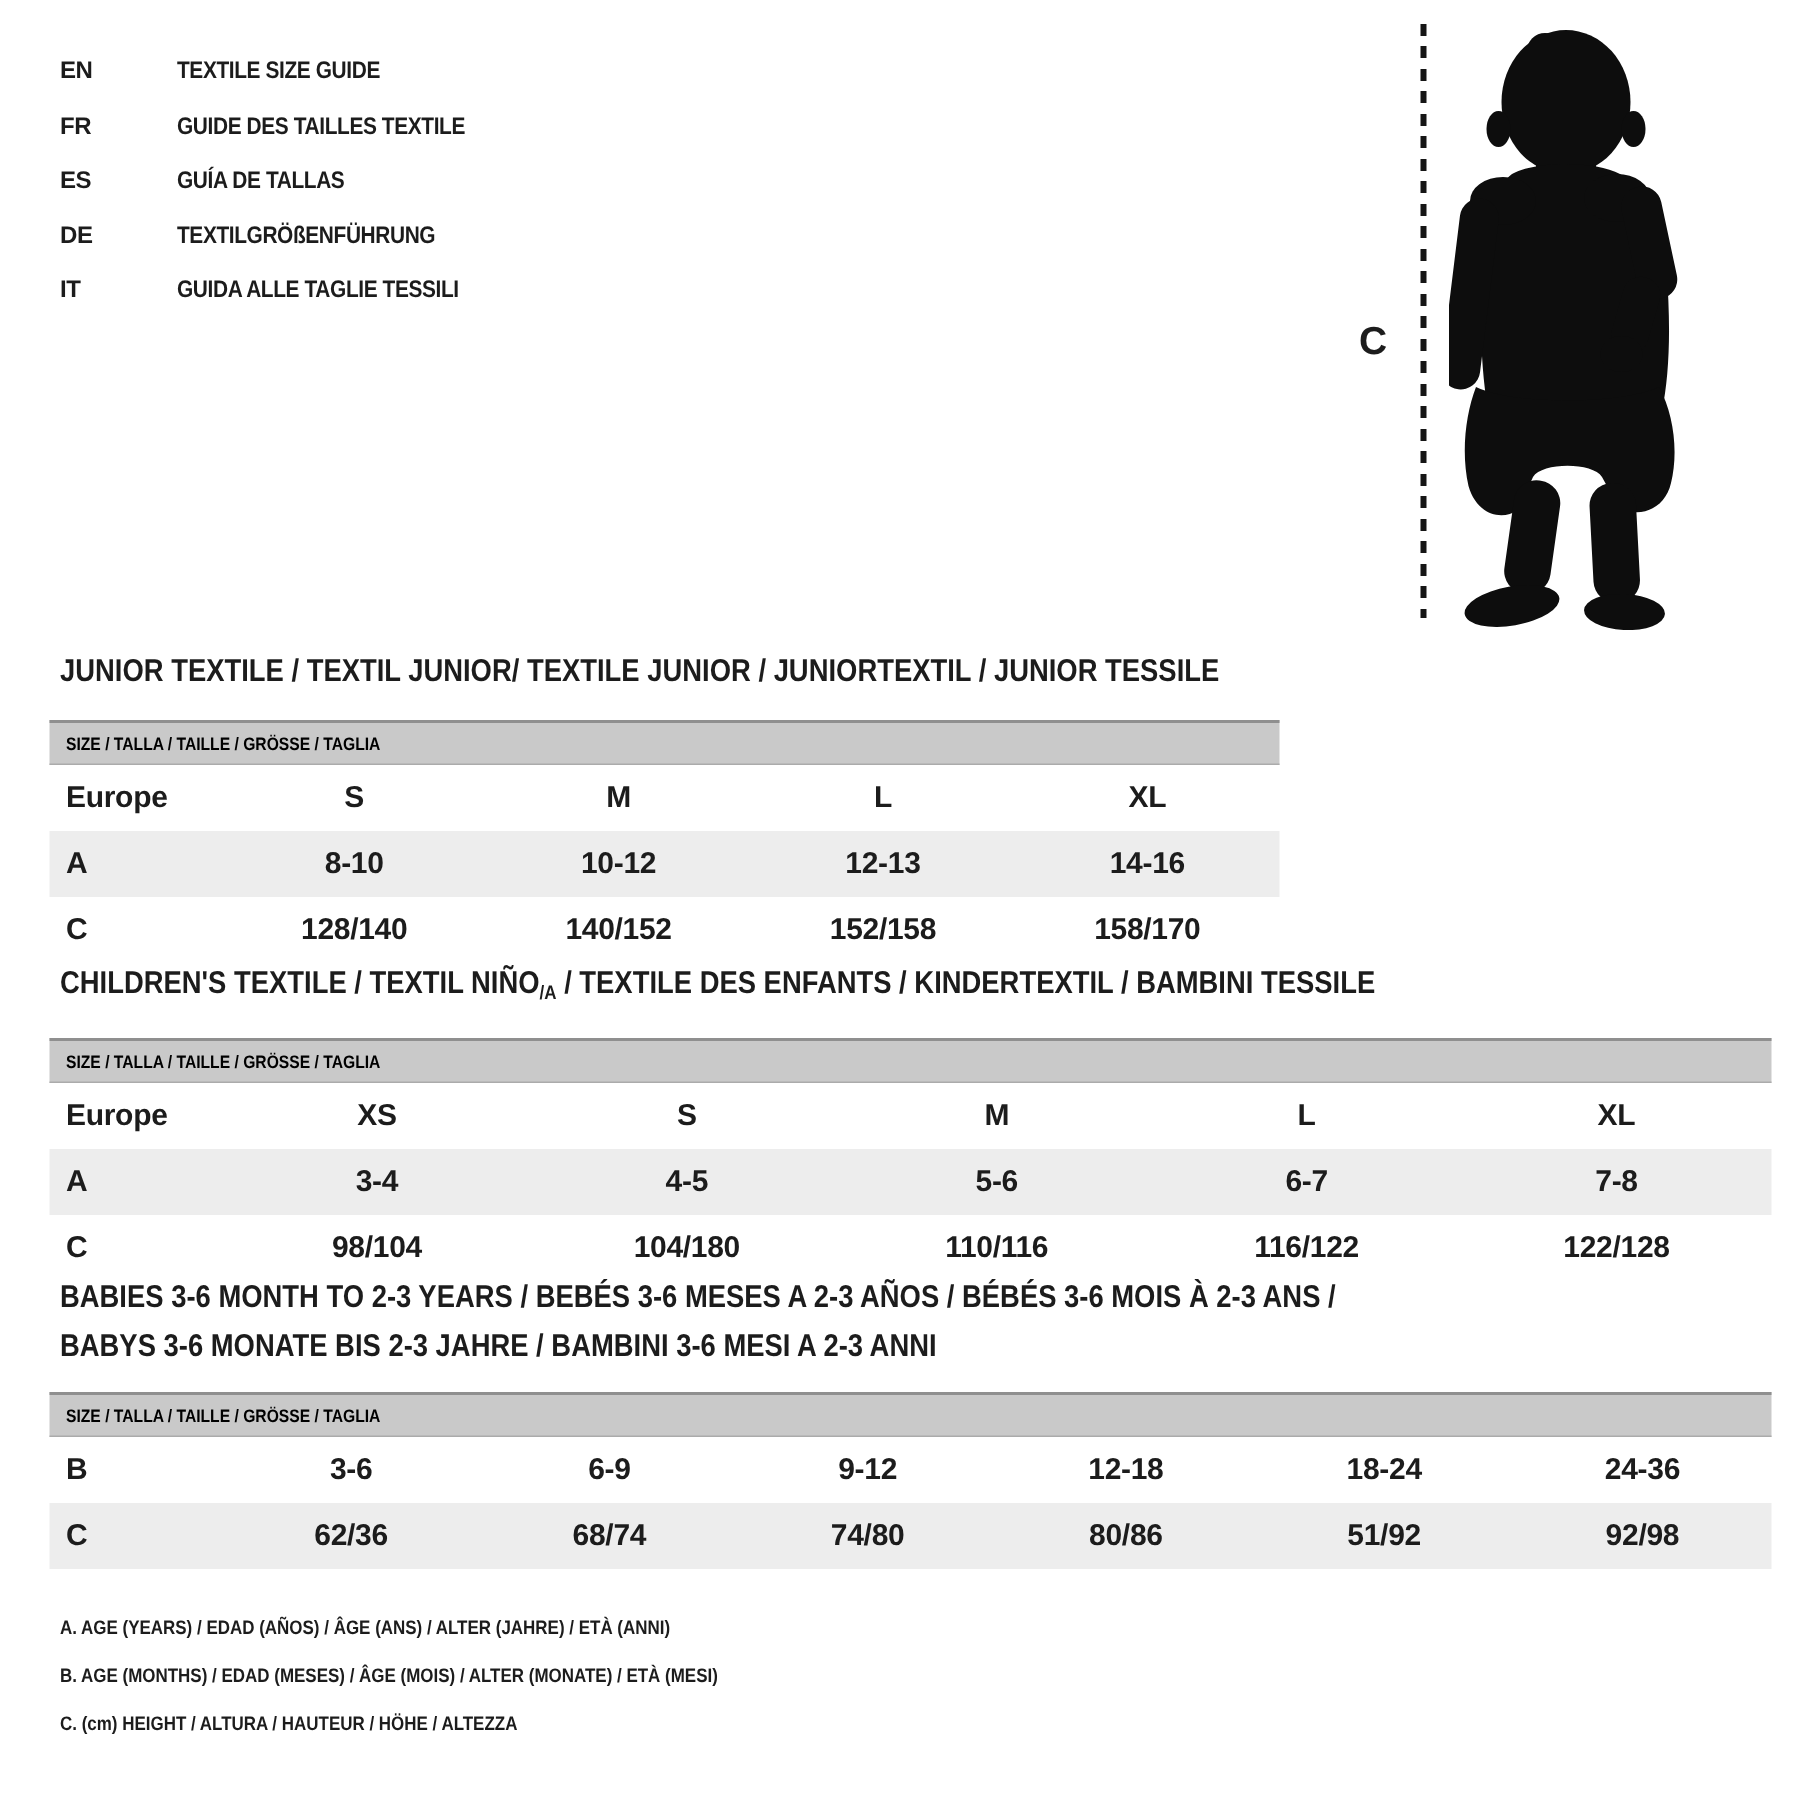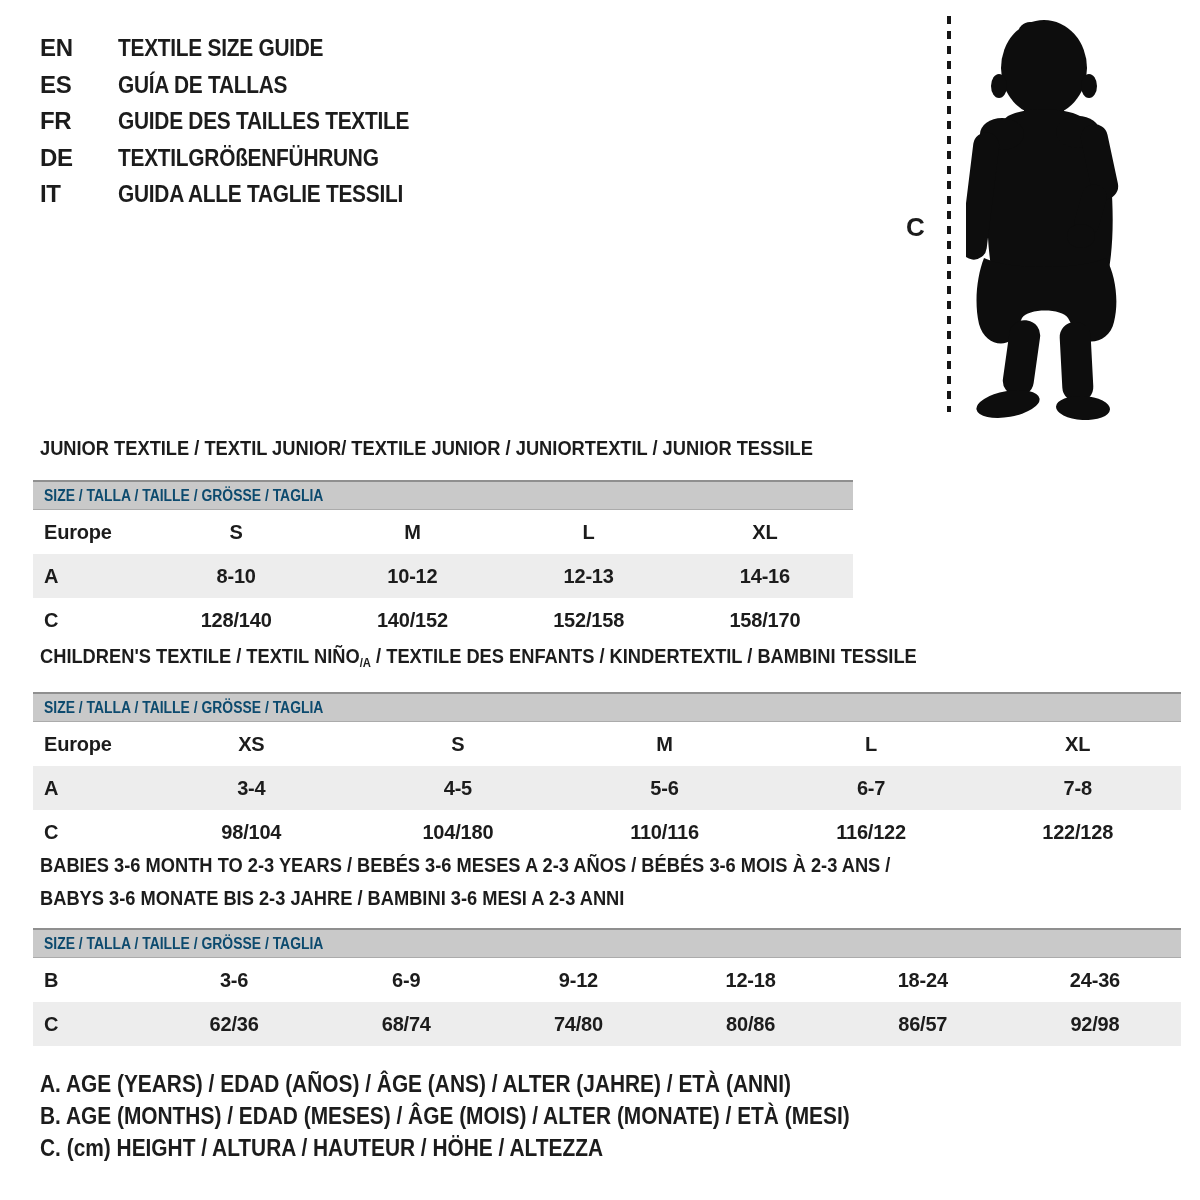--- a/index.html
+++ b/index.html
@@ -5,21 +5,21 @@
   html,body{margin:0;padding:0;}
   body{
     width:1200px;height:1200px;position:relative;background:#ffffff;
     font-family:"Liberation Sans", sans-serif;font-weight:bold;color:#1c1c1c;
     overflow:hidden;
   }
   .squeeze{display:inline-block;white-space:nowrap;transform:scaleX(.87);transform-origin:0 50%;}
 
   
   .lang-block{position:absolute;left:40px;top:30px;}
-  .lang-row{display:flex;align-items:center;height:36.5px;font-size:24px;letter-spacing:-0.3px;}
+  .lang-row{display:flex;align-items:center;height:36.5px;font-size:16px;letter-spacing:-0.3px;}
   .lang-code{width:78px;flex:0 0 78px;}
   .lang-title{white-space:nowrap;}
 
   
   .dash-line{
     position:absolute;left:947px;top:16px;width:3.5px;height:396px;
     background:repeating-linear-gradient(to bottom,#151515 0 8px,transparent 8px 15px);
   }
   .c-label{position:absolute;left:906px;top:212px;font-size:26px;}
   .baby{position:absolute;left:966px;top:12px;}
@@ -28,46 +28,46 @@
   .section-title{position:absolute;left:40px;font-size:21px;line-height:25px;white-space:nowrap;}
   .sub-small{font-size:13px;vertical-align:-4px;}
   .two-line{line-height:33px;}
 
   
   .size-table{position:absolute;left:33px;}
   .sheader{
     height:30px;box-sizing:border-box;background:#c9c9c9;
     border-top:2px solid #8f8f8f;border-bottom:1px solid #ababab;
     display:flex;align-items:center;padding-left:11px;
-    font-size:16px;color:#0c4a6e;
+    font-size:12px;color:#000000;
   }
   .trow{display:flex;align-items:center;height:44px;font-size:20px;letter-spacing:-0.2px;}
   .trow.alt{background:#ededed;}
   .tlabel{width:115px;flex:0 0 115px;padding-left:11px;box-sizing:border-box;text-align:left;}
   .tcell{flex:1;text-align:center;}
 
   
   .legend-block{position:absolute;left:40px;top:1068px;}
-  .legend-row{height:32px;display:flex;align-items:center;font-size:24px;white-space:nowrap;}
+  .legend-row{height:32px;display:flex;align-items:center;font-size:13px;white-space:nowrap;}
 </style>
 </head>
 <body>
 
 <div class="lang-block">
   <div class="lang-row">
     <span class="lang-code">EN</span>
     <span class="lang-title squeeze">TEXTILE SIZE GUIDE</span>
   </div>
   <div class="lang-row">
+    <span class="lang-code">FR</span>
+    <span class="lang-title squeeze">GUIDE DES TAILLES TEXTILE</span>
+  </div>
+  <div class="lang-row">
     <span class="lang-code">ES</span>
     <span class="lang-title squeeze">GUÍA DE TALLAS</span>
-  </div>
-  <div class="lang-row">
-    <span class="lang-code">FR</span>
-    <span class="lang-title squeeze">GUIDE DES TAILLES TEXTILE</span>
   </div>
   <div class="lang-row">
     <span class="lang-code">DE</span>
     <span class="lang-title squeeze">TEXTILGRÖßENFÜHRUNG</span>
   </div>
   <div class="lang-row">
     <span class="lang-code">IT</span>
     <span class="lang-title squeeze">GUIDA ALLE TAGLIE TESSILI</span>
   </div>
 </div>
@@ -187,21 +187,21 @@
     <span class="tcell">12-18</span>
     <span class="tcell">18-24</span>
     <span class="tcell">24-36</span>
   </div>
   <div class="trow alt">
     <span class="tlabel">C</span>
     <span class="tcell">62/36</span>
     <span class="tcell">68/74</span>
     <span class="tcell">74/80</span>
     <span class="tcell">80/86</span>
-    <span class="tcell">86/57</span>
+    <span class="tcell">51/92</span>
     <span class="tcell">92/98</span>
   </div>
 </div>
 
 <div class="legend-block">
   <div class="legend-row">
     <span class="squeeze">A. AGE (YEARS) / EDAD (AÑOS) / ÂGE (ANS) / ALTER (JAHRE) / ETÀ (ANNI)</span>
   </div>
   <div class="legend-row">
     <span class="squeeze">B. AGE (MONTHS) / EDAD (MESES) / ÂGE (MOIS) / ALTER (MONATE) / ETÀ (MESI)</span>

